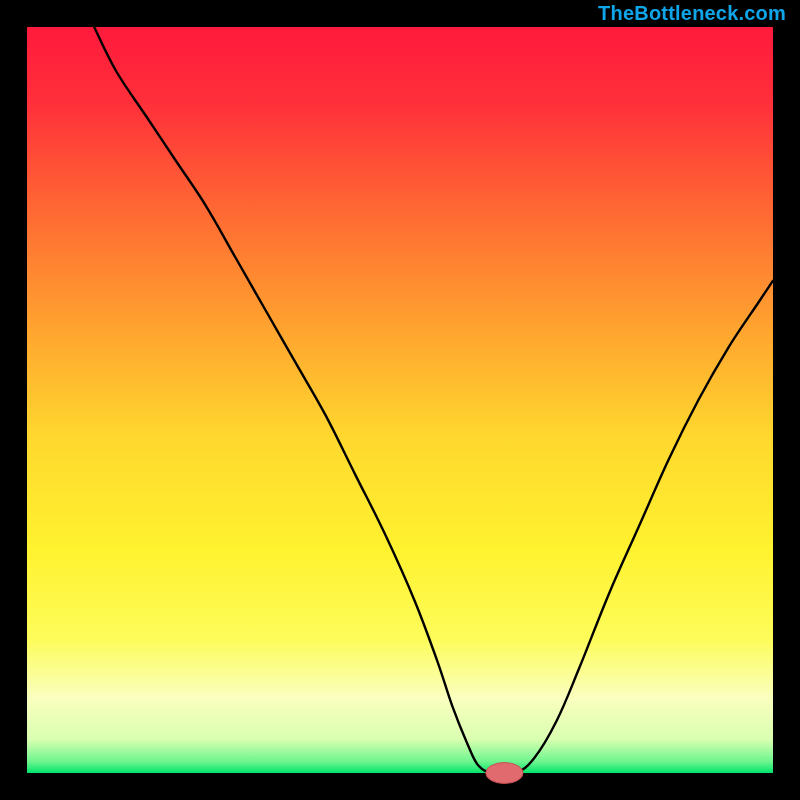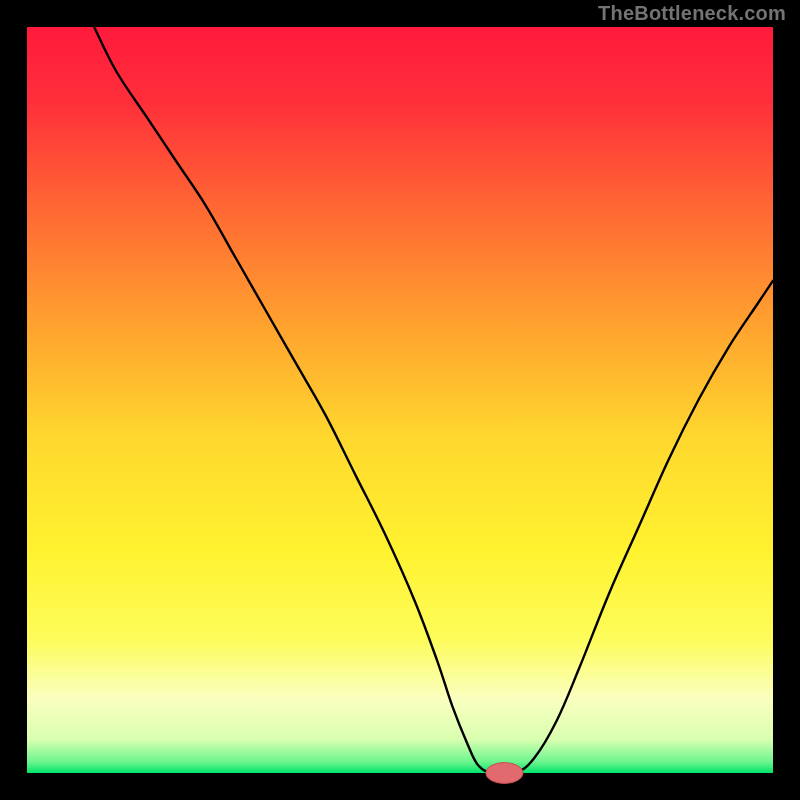--- a/index.html
+++ b/index.html
@@ -14,21 +14,21 @@
   .frame {
     position: relative;
     width: 800px;
     height: 800px;
     background: #000;
   }
   .watermark {
     position: absolute;
     top: 2px;
     right: 14px;
-    color: #737373;
+    color: #0ea5e9;
     font-size: 20px;
     font-weight: 600;
     letter-spacing: 0.2px;
     z-index: 10;
   }
   svg {
     position: absolute;
     top: 0;
     left: 0;
   }

